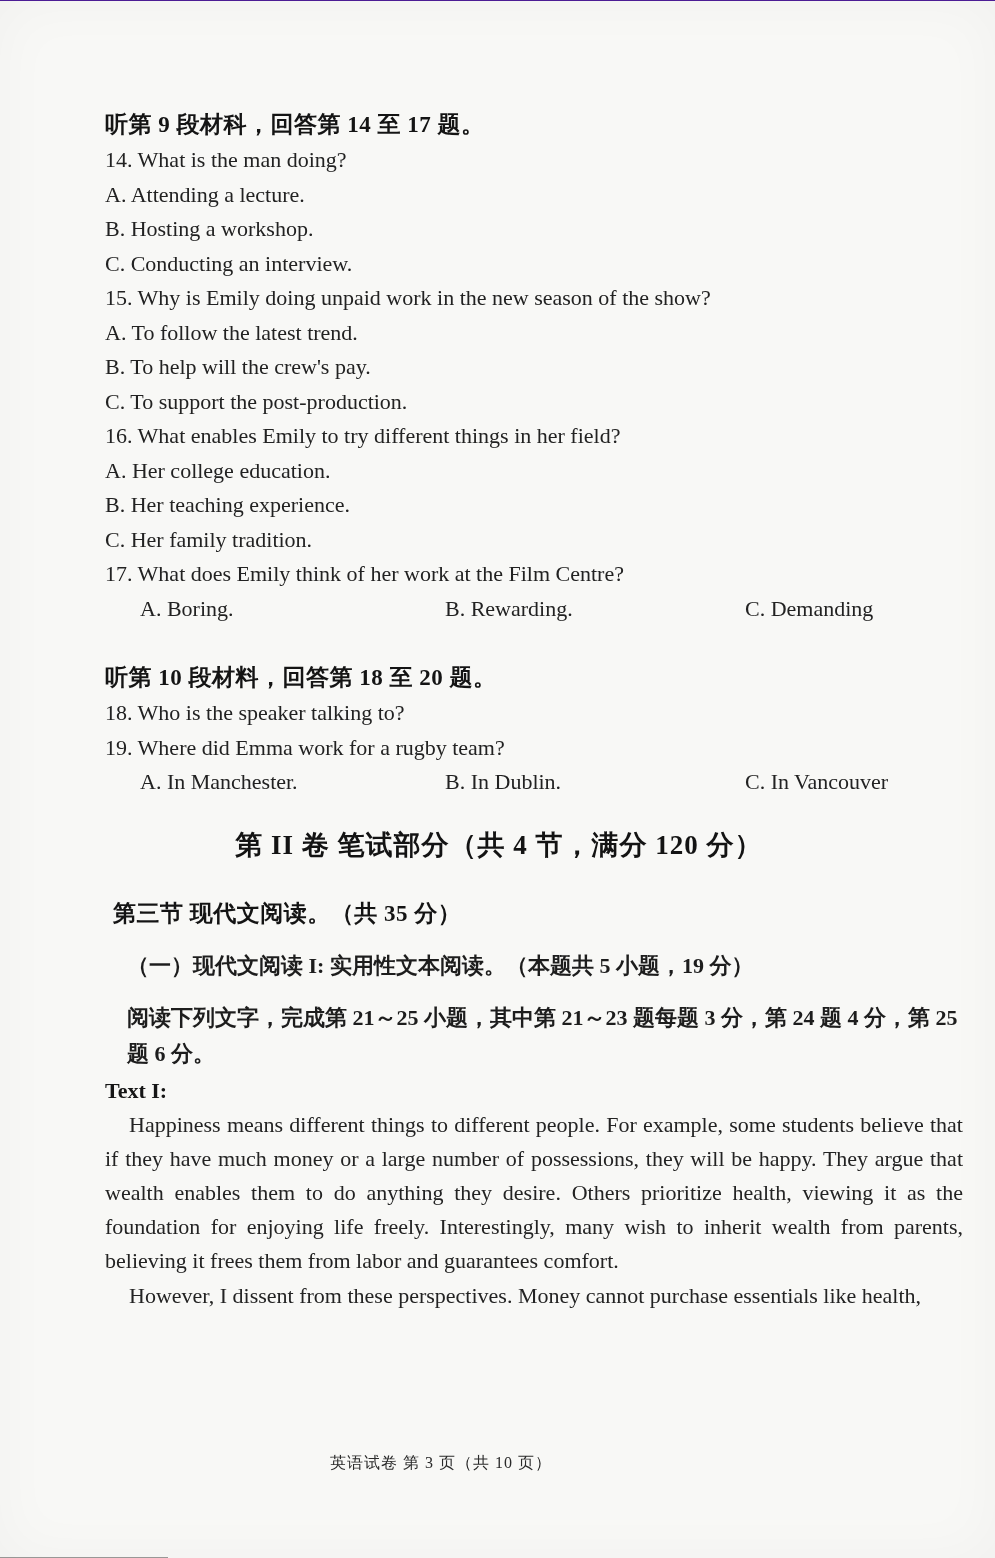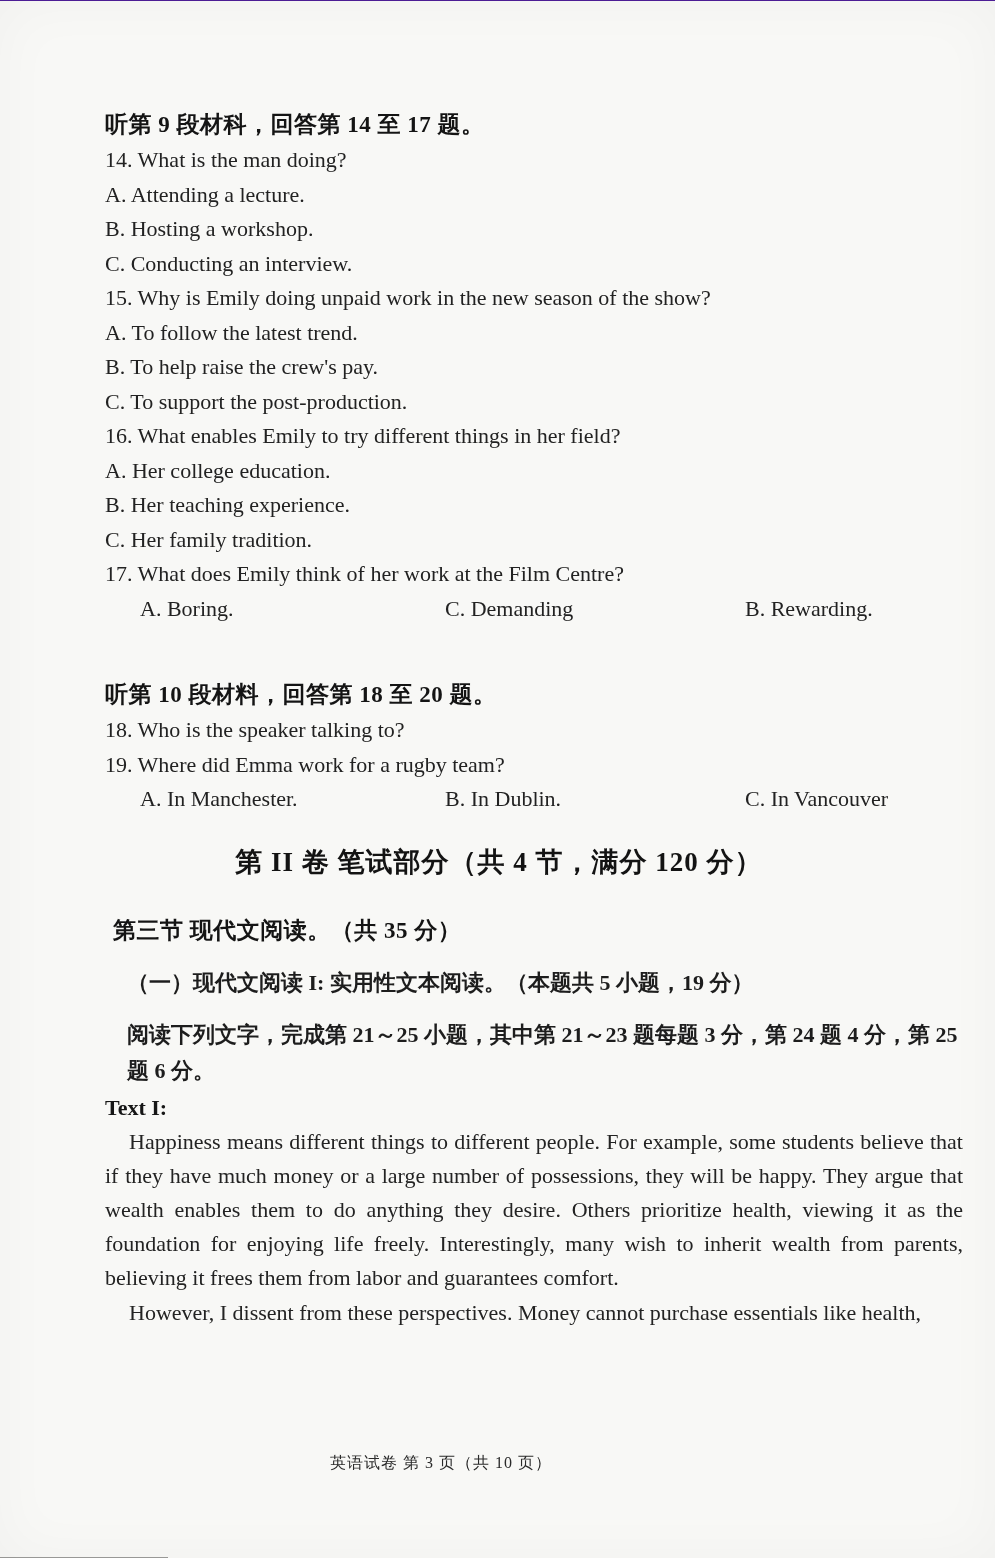--- a/index.html
+++ b/index.html
@@ -19,21 +19,21 @@
   }
   .content {
     padding: 106px 32px 0 105px;
   }
   .cn { font-family: "Liberation Serif", "DejaVu Serif", serif; margin-top: 16px; }
   .cn-heading {
     font-size: 23px; font-weight: bold; color: #141414;
     line-height: 36px; margin: 0;
     letter-spacing: 0.5px;
   }
-  .sec10 { margin-top: 51px; }
+  .sec10 { margin-top: 34px; }
   .line {
     font-size: 22px; line-height: 34.5px; color: #222;
     white-space: nowrap;
   }
   .qtext { }
   .opt { }
   .opt-row {
     margin-left: 35px;
     display: grid;
     grid-template-columns: 305px 300px auto;
@@ -92,37 +92,37 @@
     <div>
       <div class="line qtext">14. What is the man doing?</div>
       <div class="line opt">A. Attending a lecture.</div>
       <div class="line opt">B. Hosting a workshop.</div>
       <div class="line opt">C. Conducting an interview.</div>
     </div>
 
     <div>
       <div class="line qtext">15. Why is Emily doing unpaid work in the new season of the show?</div>
       <div class="line opt">A. To follow the latest trend.</div>
-      <div class="line opt">B. To help raise the crew's pay.</div>
+      <div class="line opt">B. To help will the crew's pay.</div>
       <div class="line opt">C. To support the post-production.</div>
     </div>
 
     <div>
       <div class="line qtext">16. What enables Emily to try different things in her field?</div>
       <div class="line opt">A. Her college education.</div>
       <div class="line opt">B. Her teaching experience.</div>
       <div class="line opt">C. Her family tradition.</div>
     </div>
 
     <div>
       <div class="line qtext">17. What does Emily think of her work at the Film Centre?</div>
       <div class="line opt-row">
         <span>A. Boring.</span>
+        <span>B. Rewarding.</span>
         <span>C. Demanding</span>
-        <span>B. Rewarding.</span>
       </div>
     </div>
 
     <h2 class="cn-heading cn sec10">听第 10 段材料，回答第 18 至 20 题。</h2>
 
     <div>
       <div class="line qtext">18. Who is the speaker talking to?</div>
     </div>
 
     <div>

